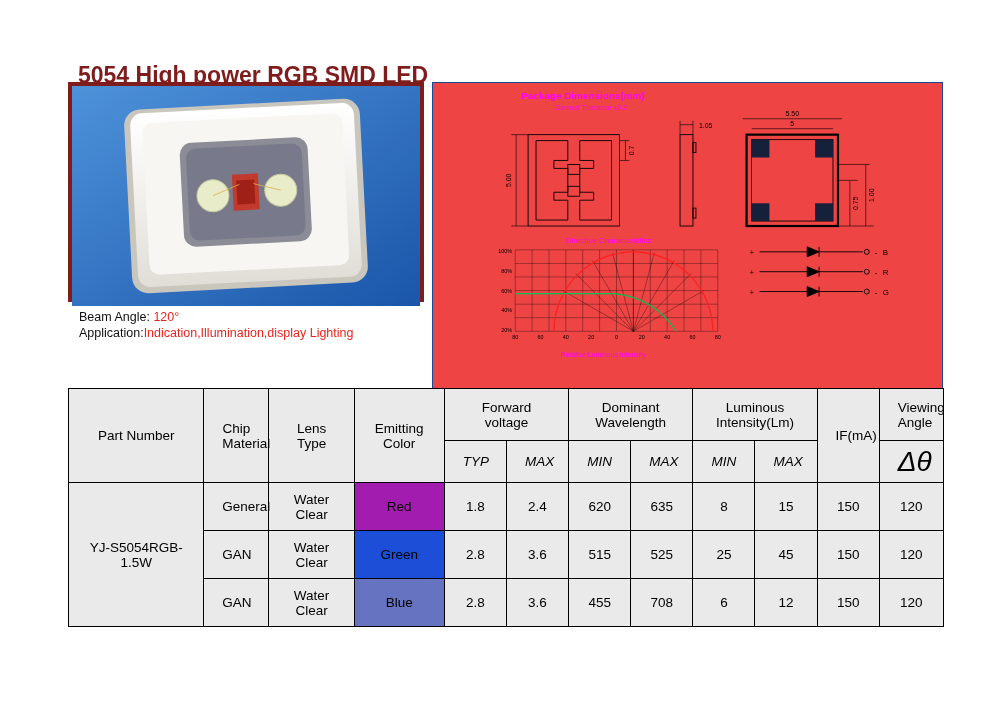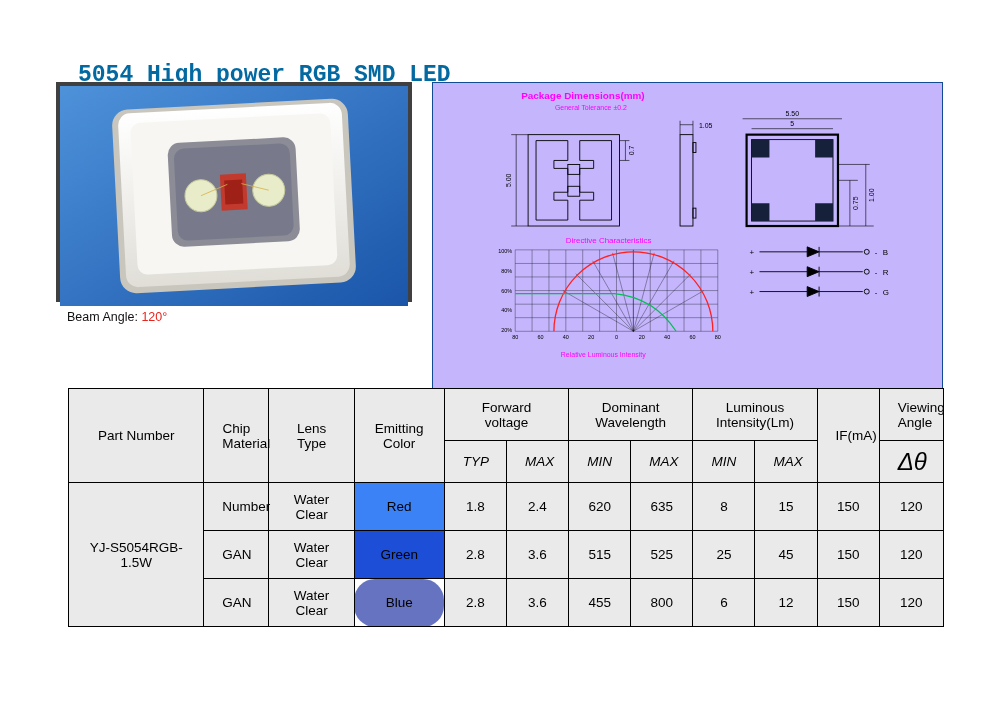--- a/index.html
+++ b/index.html
@@ -1,43 +1,43 @@
 <!DOCTYPE html>
 <html><head>
 <meta charset="utf-8">
 <style>
   html,body{margin:0;padding:0;}
   body{width:1000px;height:704px;background:#ffffff;font-family:"Liberation Sans",sans-serif;}
   .page{position:relative;width:1000px;height:704px;background:#fff;overflow:hidden;}
-  .title{position:absolute;left:78px;top:47px;font-size:23px;font-weight:bold;color:#0369a1;font-family:Liberation Mono, monospace;}
-  .photo-panel{position:absolute;left:56px;top:82px;width:356px;height:220px;background:#404040;padding:4px;box-sizing:border-box;}
+  .title{position:absolute;left:78px;top:47px;font-size:23px;font-weight:bold;color:#7f1d1d;}
+  .photo-panel{position:absolute;left:68px;top:82px;width:356px;height:220px;background:#7f1d1d;padding:4px;box-sizing:border-box;}
   .photo-panel svg{display:block;width:348px;height:220px;}
   .caption{background:#ffffff;height:60px;padding:3px 7px;font-size:12.5px;line-height:16px;color:#111;}
   .caption div{white-space:nowrap;}
   .red{color:#e8251d;}
-  .dim-panel{position:absolute;left:432px;top:82px;width:511px;height:348px;background:#c4b5fd;border:1px solid #134a94;box-sizing:border-box;}
+  .dim-panel{position:absolute;left:432px;top:82px;width:511px;height:348px;background:#ef4444;border:1px solid #134a94;box-sizing:border-box;}
   svg text{font-family:"Liberation Sans",sans-serif;stroke:none;}
   .mag{fill:#ff00ff;}
   .t10{font-size:10px;font-weight:bold;}
   .t8{font-size:8px;}
   .t7{font-size:7px;}
   .ln line,.ln rect,.ln path,.ln circle{stroke:#000;stroke-width:0.9;fill:none;}
   .ln text{stroke:none;fill:#000;}
   .ln .dim{stroke-width:0.6;}
   .ln .thick{stroke-width:2.2;}
   .ln .fill{fill:#16203a;stroke:none;}
   .ln .diode{fill:#000;stroke:#000;}
   .grid path{stroke:#000;stroke-width:0.4;fill:none;opacity:0.85;}
   .curve-red{stroke:#ff2020;stroke-width:1.3;fill:none;}
   .curve-green{stroke:#00c050;stroke-width:1.2;fill:none;}
   .tick{fill:#000;font-size:5.5px;}
   .spec-table{position:absolute;left:68px;top:388px;border-collapse:collapse;table-layout:fixed;width:876px;font-size:13.5px;color:#000;}
   .spec-table th,.spec-table td{border:1px solid #000;background:#eaeaea;text-align:center;vertical-align:middle;font-weight:normal;padding:2px 18px;}
   .h1{height:52px;} .h2{height:42px;font-style:italic;} .dr{height:48px;}
-  .delta{font-size:24px;}
+  .delta{font-size:28px;}
 </style>
 </head>
 <body>
 
 <div class="page">
 
   <h1 class="title">5054 High power RGB SMD LED</h1>
 
   <div class="photo-panel">
     <svg viewBox="0 0 348 220">
@@ -64,20 +64,23 @@
         <rect x="-9" y="-16" width="18" height="24" fill="#9e2016"></rect>
         <line x1="-33" y1="-2" x2="-6" y2="-12" stroke="#d8b24a" stroke-width="0.8"></line>
         <line x1="35" y1="-4" x2="8" y2="-12" stroke="#d8b24a" stroke-width="0.8"></line>
       </g>
     </svg>
     <div class="caption">
       <div>
         <span>Beam Angle:</span>
         <span class="red">120°</span>
       </div>
+      <div>
+        <span>Application:</span><span class="red">Indication,Illumination,display Lighting</span>
+      </div>
     </div>
   </div>
 
   <div class="dim-panel">
     <svg viewBox="0 0 511 292" width="509" height="290">
 
       <text class="mag t10" x="88" y="16">Package Dimensions(mm)</text>
       <text class="mag t7" x="122" y="27">General Tolerance ±0.2</text>
 
       <g class="ln" transform="translate(95,52)">
@@ -215,23 +218,23 @@
       <th>TYP</th>
       <th>MAX</th>
       <th>MIN</th>
       <th>MAX</th>
       <th>MIN</th>
       <th>MAX</th>
       <th class="delta">Δθ</th>
     </tr>
     <tr class="dr">
       <td rowspan="3">YJ-S5054RGB-1.5W</td>
-      <td>Number</td>
+      <td>General</td>
       <td>Water Clear</td>
-      <td style="background-color: #3b82f6; margin-top: 47px;">Red</td>
+      <td style="background-color: #a21caf; margin-top: 47px;">Red</td>
       <td>1.8</td>
       <td>2.4</td>
       <td>620</td>
       <td>635</td>
       <td>8</td>
       <td>15</td>
       <td>150</td>
       <td>120</td>
     </tr>
     <tr class="dr">
@@ -243,25 +246,25 @@
       <td>515</td>
       <td>525</td>
       <td>25</td>
       <td>45</td>
       <td>150</td>
       <td>120</td>
     </tr>
     <tr class="dr">
       <td>GAN</td>
       <td>Water Clear</td>
-      <td style="background-color: rgb(102, 115, 193); border-radius: 21px;">Blue</td>
+      <td style="background-color: rgb(102, 115, 193);">Blue</td>
       <td>2.8</td>
       <td>3.6</td>
       <td>455</td>
-      <td>800</td>
+      <td>708</td>
       <td>6</td>
       <td>12</td>
       <td>150</td>
       <td>120</td>
     </tr>
   </tbody>
     </table>
 
 </div>
 

